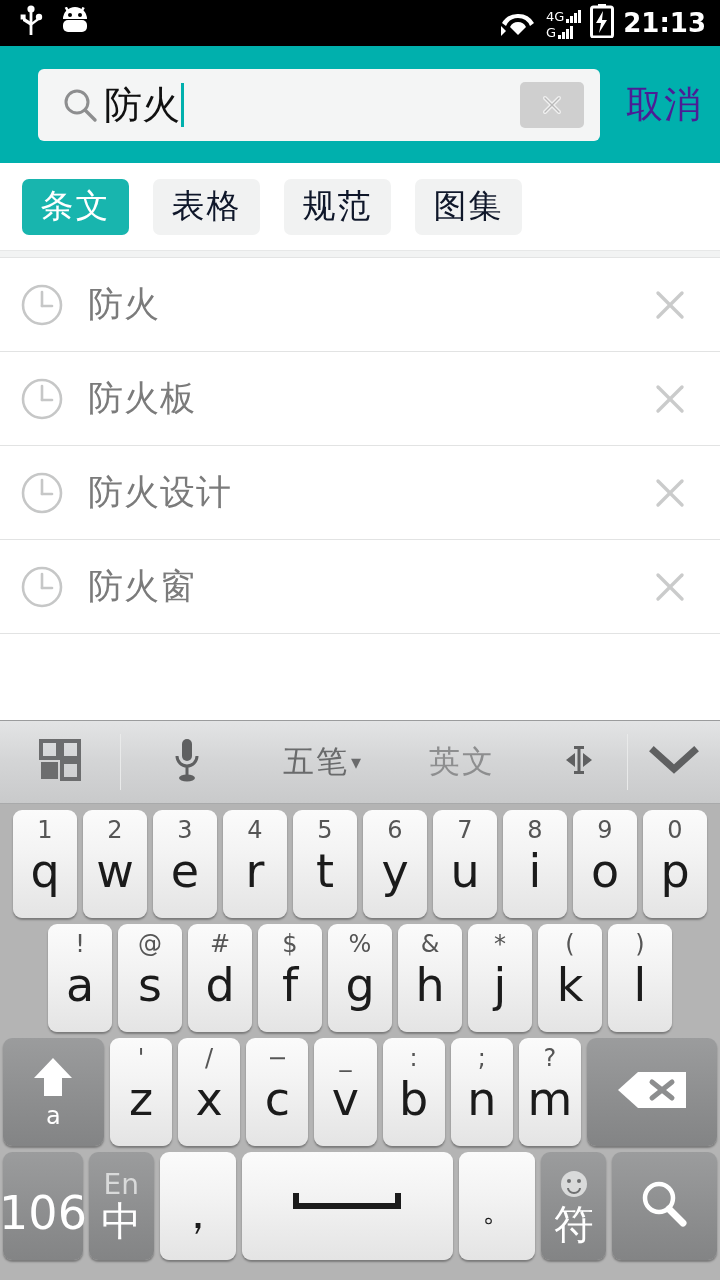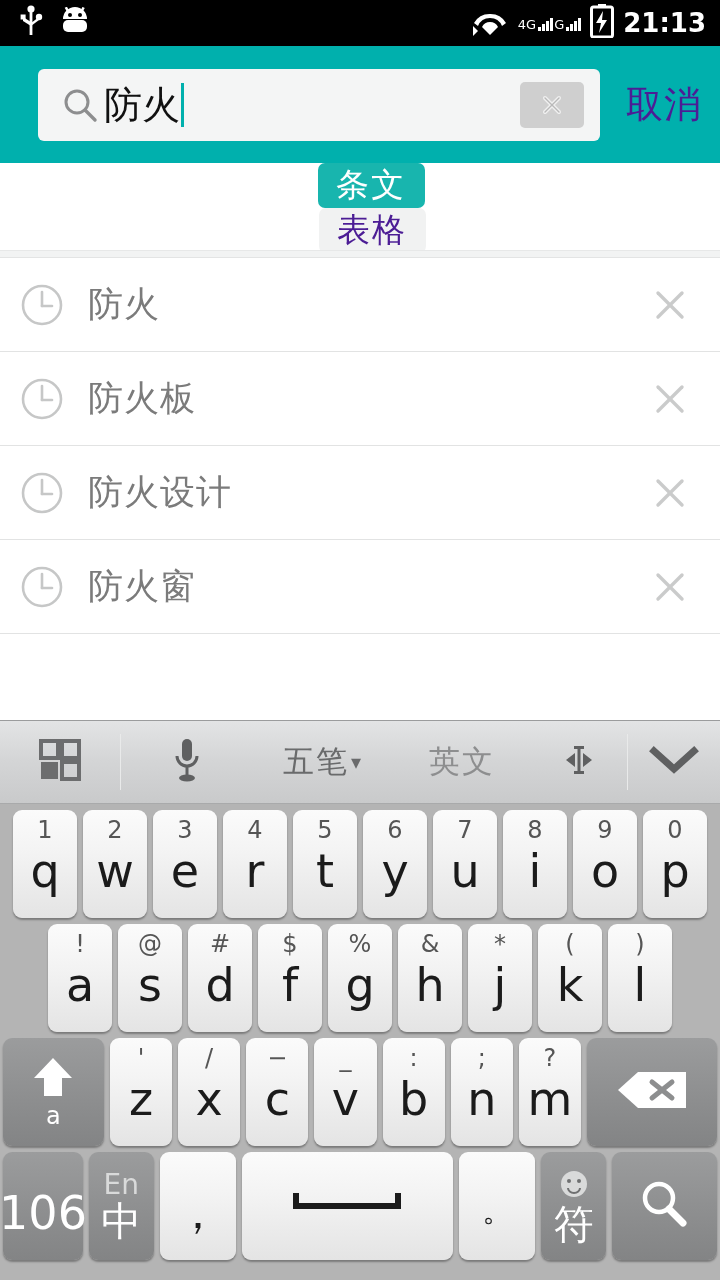--- a/index.html
+++ b/index.html
@@ -13,21 +13,21 @@
 
   
   .statusbar {
     position: absolute; left: 0; top: 0; width: 720px; height: 46px;
     background: #000; color: #fff;
     display: flex; align-items: center;
   }
   .sb-left { display: flex; align-items: center; gap: 14px; padding-left: 18px; }
   .sb-right { margin-left: auto; display: flex; align-items: center; gap: 9px; padding-right: 14px; }
   .sb-time { font-size: 26px; font-weight: 700; letter-spacing: 0px; line-height: 46px; }
-  .sig-stack { display: flex; flex-direction: row; justify-content: center; gap: 1px; }
+  .sig-stack { display: flex; flex-direction: column; justify-content: center; gap: 1px; }
   .sig-row { display: flex; align-items: flex-end; gap: 2px; height: 15px; }
   .sig-label { font-size: 13px; line-height: 13px; color: #fff; }
   .bars { display: flex; align-items: flex-end; gap: 1px; height: 13px; }
   .bars i { display: block; width: 3px; background: #fff; }
   .bars i.b1 { height: 4px; } .bars i.b2 { height: 7px; }
   .bars i.b3 { height: 10px; } .bars i.b4 { height: 13px; }
 
   
   .searchbar {
     position: absolute; left: 0; top: 46px; width: 720px; height: 117px;
@@ -54,25 +54,25 @@
   }
   .clear-btn svg { display: block; }
   .cancel {
     margin-left: 26px; color: #4c1d95; font-size: 37px; line-height: 117px;
     letter-spacing: 1px;
   }
 
   
   .tabbar {
     position: absolute; left: 0; top: 163px; width: 720px; height: 87px;
-    background: #fff; display: flex; align-items: center; flex-direction: column;
+    background: #fff; display: flex; align-items: center;
   }
   .tab {
     height: 56px; min-width: 107px; padding: 0 16px;
-    border-radius: 7px; background: #f1f2f2; color: #4c1d95;
+    border-radius: 7px; background: #f1f2f2; color: #0f172a;
     display: flex; align-items: center; justify-content: center;
     font-size: 33px; margin-left: 24px; letter-spacing: 2px;
   }
   .tab:first-child { margin-left: 22px; }
   .tab.active { background: #18b5ae; color: #fff; }
 
   .tab-sep {
     position: absolute; left: 0; top: 250px; width: 720px; height: 8px;
     background: #f2f3f3; border-top: 1px solid #e7e8e8; border-bottom: 1px solid #e3e4e4;
   }

